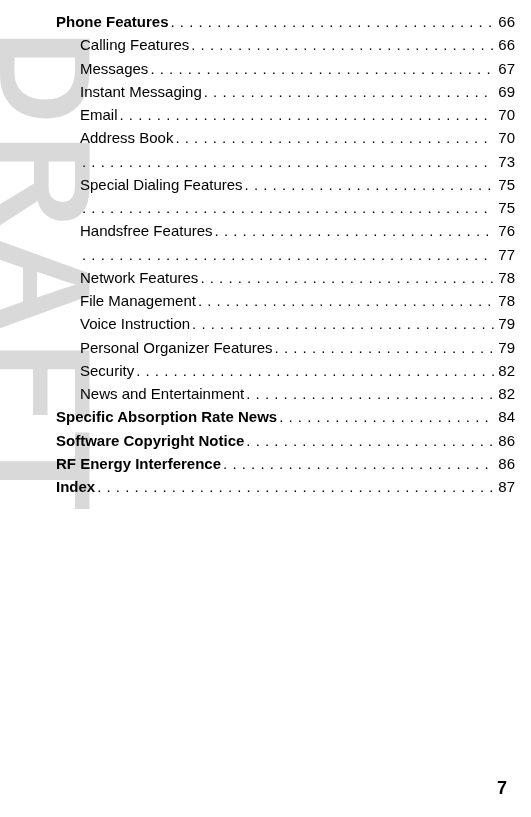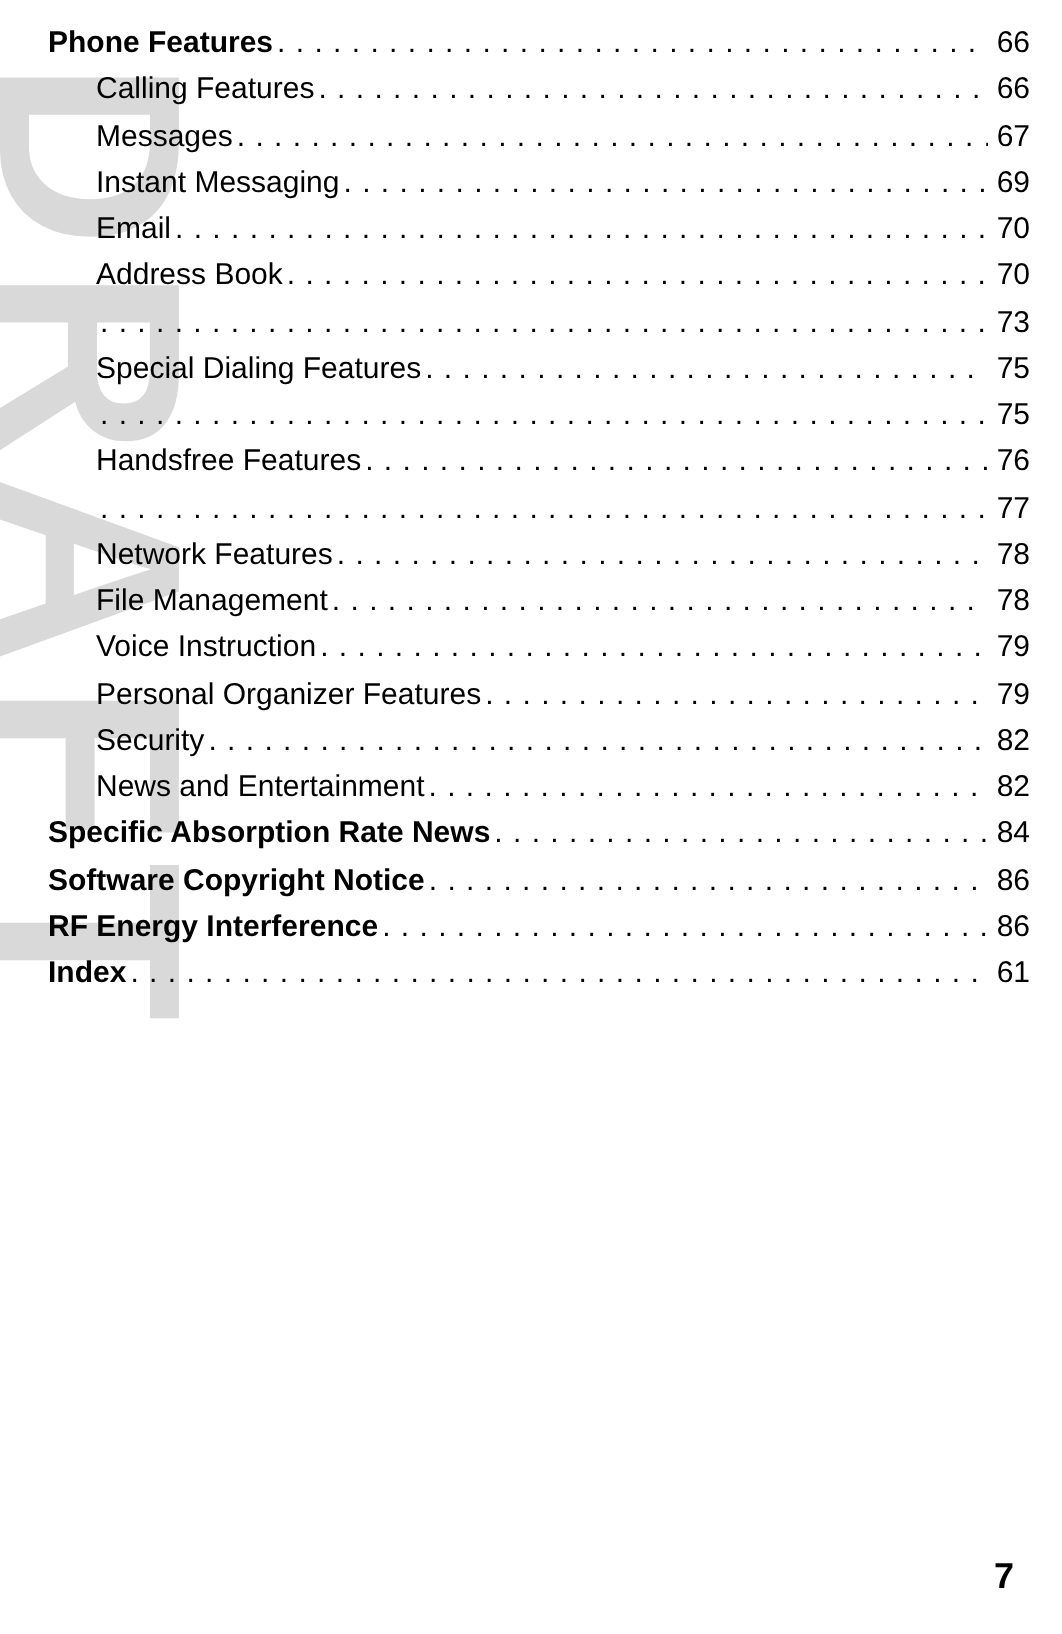--- a/index.html
+++ b/index.html
@@ -26,20 +26,21 @@
       color: #d9d9d9;
       transform: rotate(90deg);
       transform-origin: left top;
       letter-spacing: 10px;
       z-index: 0;
       pointer-events: none;
     }
     .toc {
       position: relative;
       z-index: 1;
+      margin-left: 32px;
     }
     .toc-row {
       display: flex;
       align-items: baseline;
       line-height: 1.55;
       white-space: nowrap;
     }
     .toc-row.indent {
       padding-left: 24px;
     }
@@ -167,17 +168,17 @@
         <span class="page-num">86</span>
       </div>
       <div class="toc-row bold">
         <span class="title">RF Energy Interference</span>
         <span class="leader"></span>
         <span class="page-num">86</span>
       </div>
       <div class="toc-row bold">
         <span class="title">Index</span>
         <span class="leader"></span>
-        <span class="page-num">61</span>
+        <span class="page-num">87</span>
       </div>
     </div>
 </div>
 <div class="page-number">7</div>
 
 </body></html>

